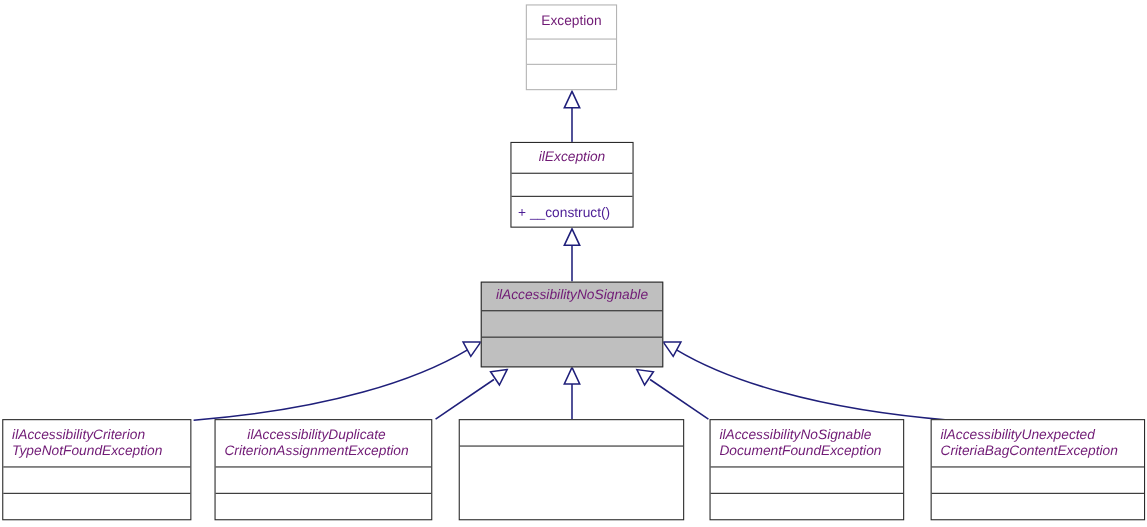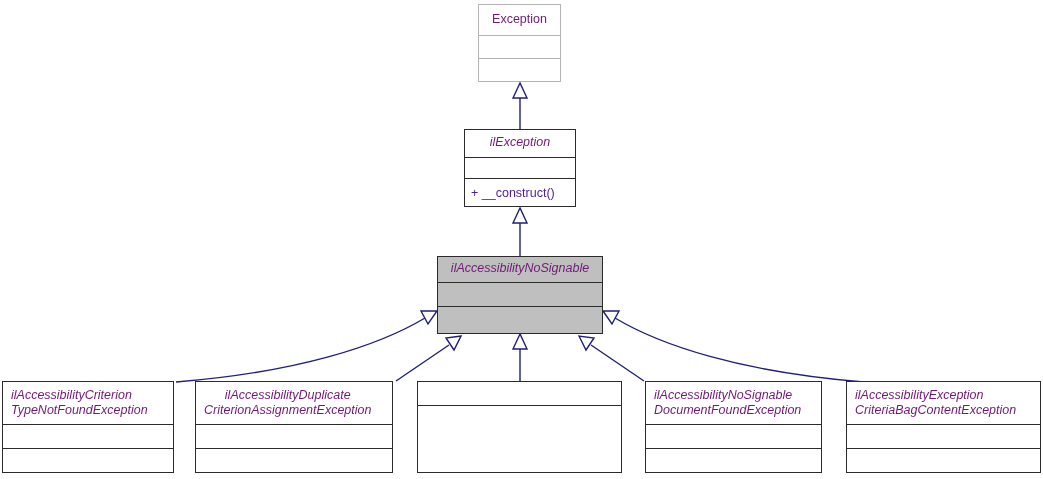--- a/index.html
+++ b/index.html
@@ -175,19 +175,19 @@
   </div>
 
   <div class="uml-class" style="left:645px; top:381px; width:177px; height:92px;">
     <div class="uml-name-row name-left" style="height:43px;">ilAccessibilityNoSignable
 DocumentFoundException</div>
     <div class="uml-attr-row" style="height:24px;"></div>
     <div class="uml-op-row" style="height:23px;"></div>
   </div>
 
   <div class="uml-class" style="left:846px; top:381px; width:195px; height:92px;">
-    <div class="uml-name-row name-left" style="height:43px;">ilAccessibilityException
+    <div class="uml-name-row name-left" style="height:43px;">ilAccessibilityUnexpected
 CriteriaBagContentException</div>
     <div class="uml-attr-row" style="height:24px;"></div>
     <div class="uml-op-row" style="height:23px;"></div>
   </div>
 
 </div>
 
 </body></html>

